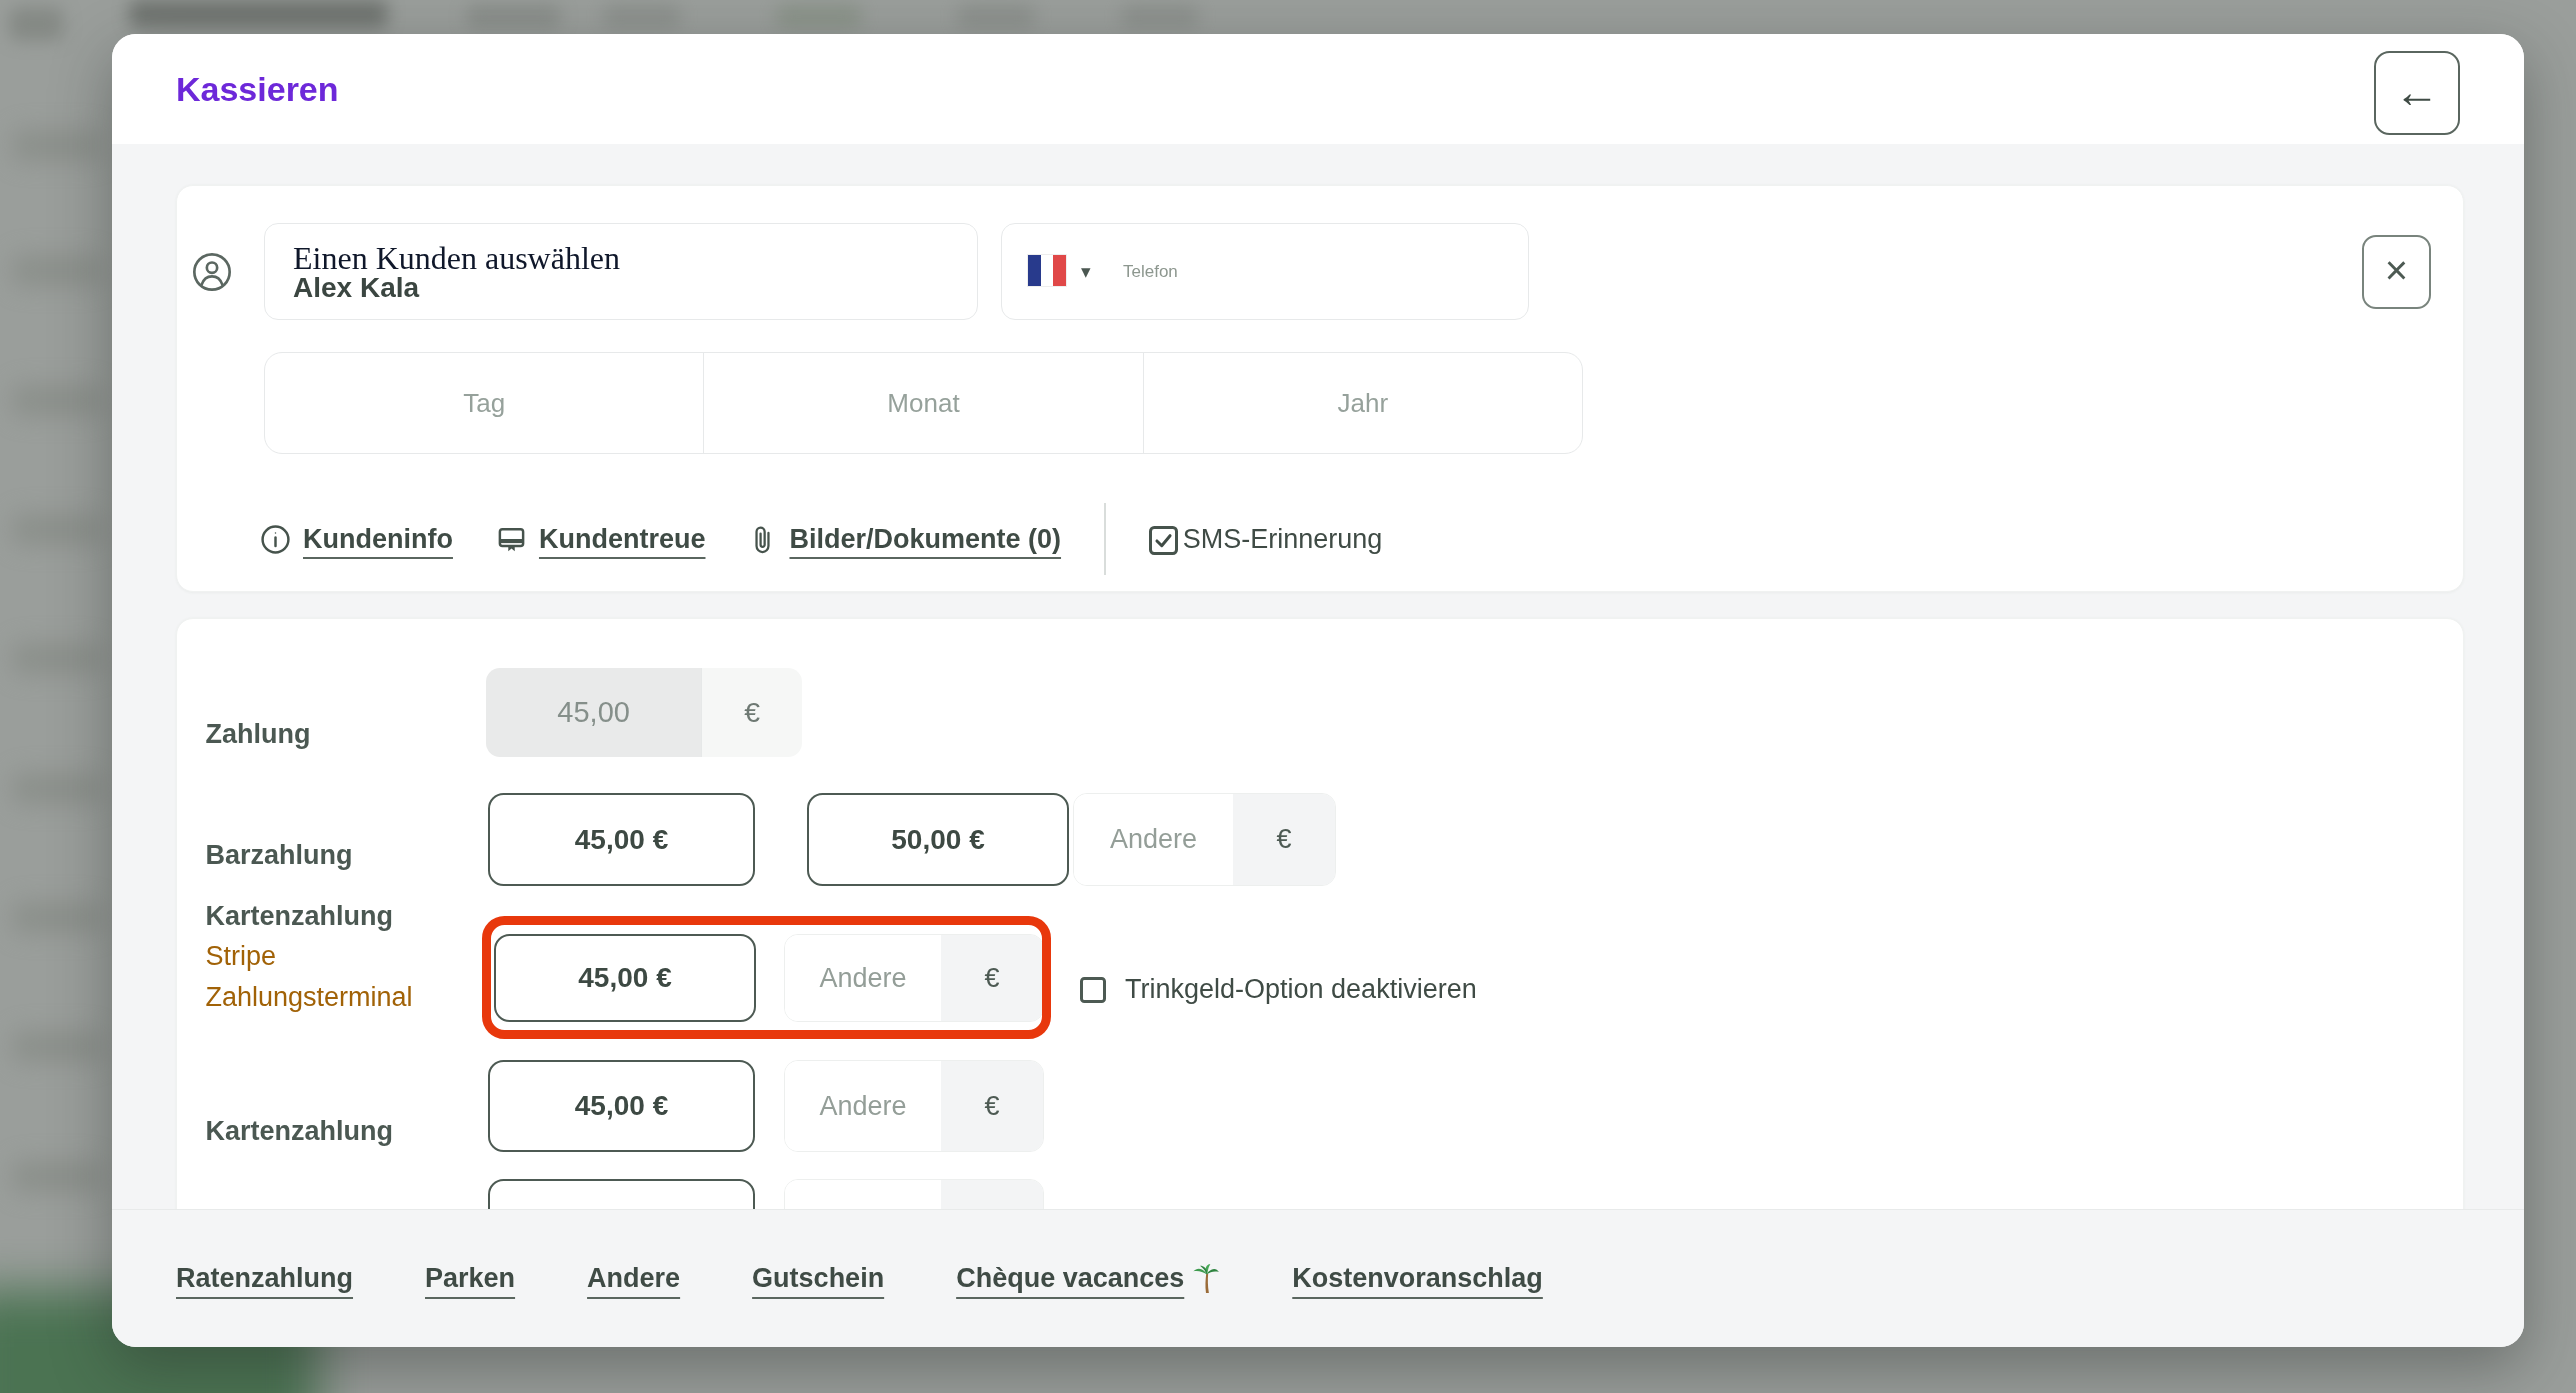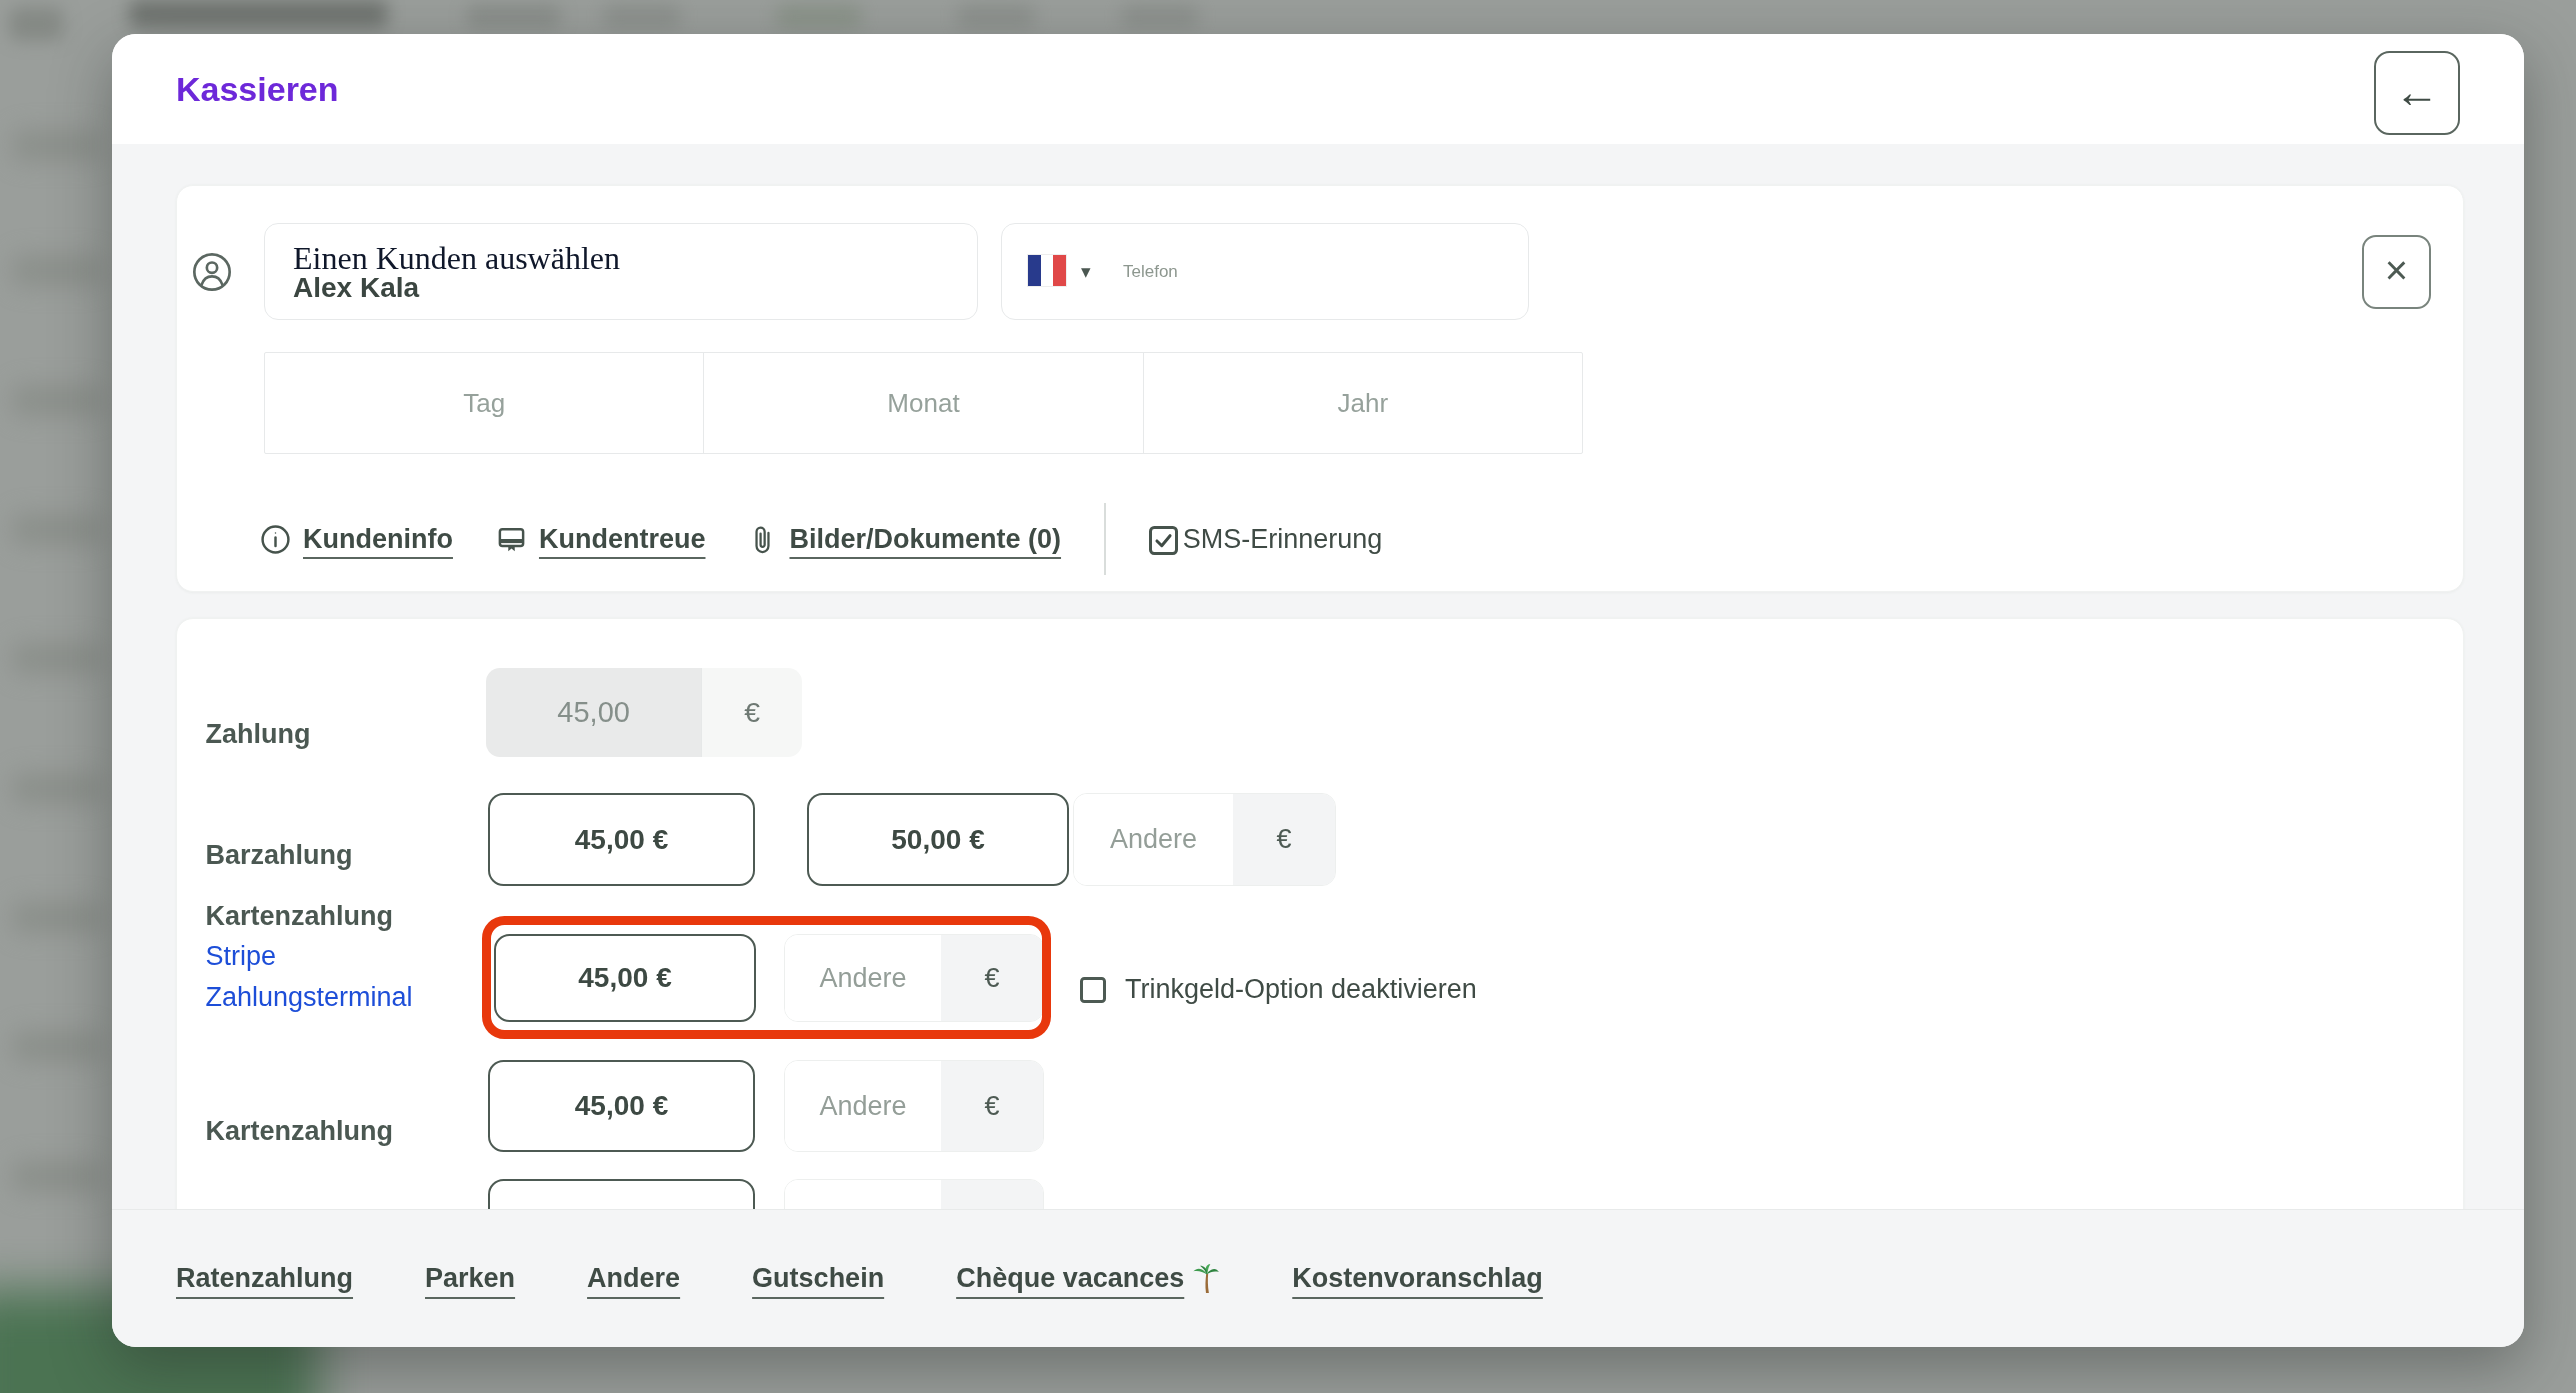--- a/index.html
+++ b/index.html
@@ -55,39 +55,39 @@
   .flag .b { background:#283a8c; } .flag .w { background:#fff; } .flag .r { background:#e04848; }
   .flag-caret { position:absolute; left:79px; top:0; height:100%; display:flex; align-items:center;
                 font-size:19px; color:#4b5751; }
   .in-phone .ph-text { left:121px; }
   .clear-btn { position:absolute; left:2185px; top:49px; width:69px; height:74px; background:#fff;
                border:2.2px solid #79847d; border-radius:14px; cursor:pointer;
                display:flex; align-items:center; justify-content:center; }
   .clear-btn span { font-size:40px; color:#4d5a53; line-height:1; margin-top:-3.4px; }
 
   .date-group { position:absolute; left:87px; top:166px; width:1319px; height:102px;
-                border:1.7px solid #e7e9ea; border-radius:2px; background:#fff;
+                border:1.7px solid #e7e9ea; border-radius:18px; background:#fff;
                 display:flex; overflow:hidden; }
   .date-cell { flex:1; display:flex; align-items:center; justify-content:center;
                font-size:26px; color:#96a19b; cursor:text; }
   .date-cell + .date-cell { border-left:1.7px solid #e7e9ea; }
 
   .links-row { position:absolute; left:83px; top:317px; height:72px; display:flex; align-items:center; gap:43px; }
   .c-link { display:flex; align-items:center; gap:12px; cursor:pointer; }
   .c-link .lbl { font-size:27px; font-weight:700; color:#3f4b45; text-decoration:underline;
                  text-underline-offset:8.6px; text-decoration-thickness:2.2px; text-decoration-color:#5a665f; }
   .v-divider { width:1.7px; height:72px; background:#d9dddb; }
   .chk { width:29px; height:29px; border:3px solid #46534c; border-radius:5.2px; background:#fff;
          display:flex; align-items:center; justify-content:center; cursor:pointer; flex:none; }
   .chk-label { font-size:27px; color:#3f4b45; }
   .sms-wrap { display:flex; align-items:flex-end; gap:5px; }
 
   
   .p-label { position:absolute; left:28.4px; font-size:27px; font-weight:700; color:#4b5852; }
-  .p-label.thin { font-weight:400; color:#1d4ed8;text-align:center; }
+  .p-label.thin { font-weight:400; color:#a16207;text-align:center; }
 
   .z-input { position:absolute; left:309px; top:49px; width:316px; height:89px;
              border-radius:14px; overflow:hidden; display:flex; cursor:not-allowed; }
   .z-amount { width:216px; background:#e9eaea; display:flex; align-items:center; justify-content:center;
               font-size:29px; color:#858f8a; }
   .z-cur { width:101px; background:#f6f7f6; border-left:0.9px solid #e6e8e8; display:flex; align-items:center;
            justify-content:center; font-size:28.4px; color:#6e7973; }
 
   .btn-dark { position:absolute; background:#fff; border:2.6px solid #4d5a53; border-radius:15.5px;
               display:flex; align-items:center; justify-content:center; cursor:pointer;

